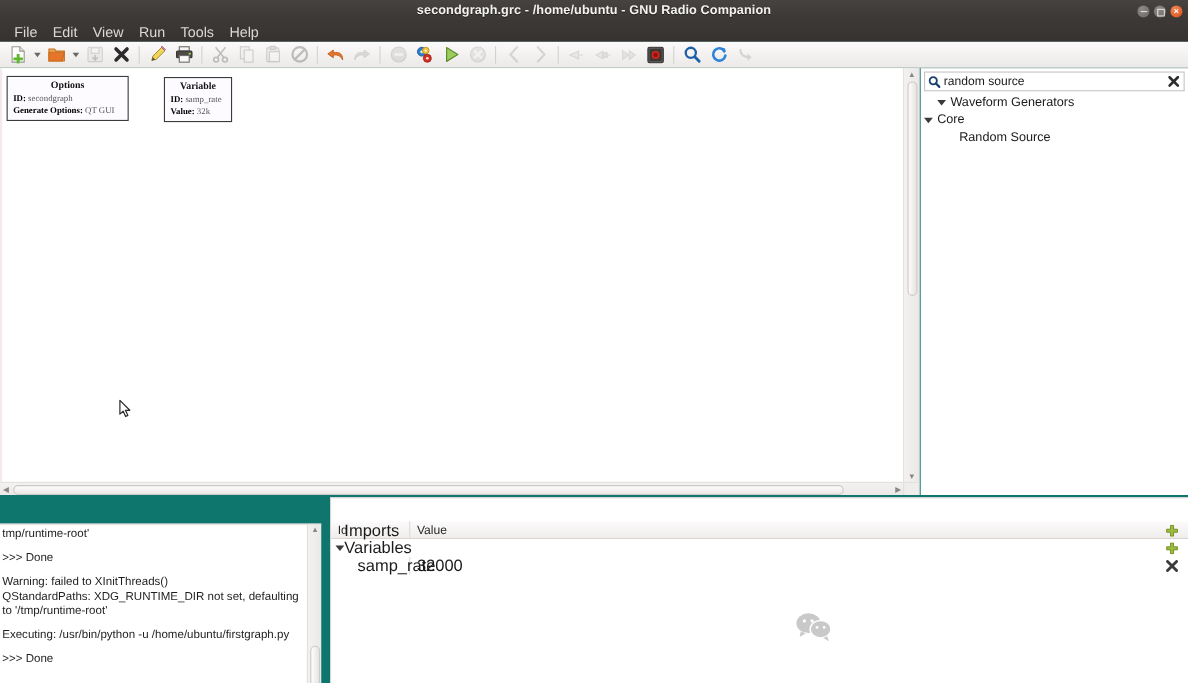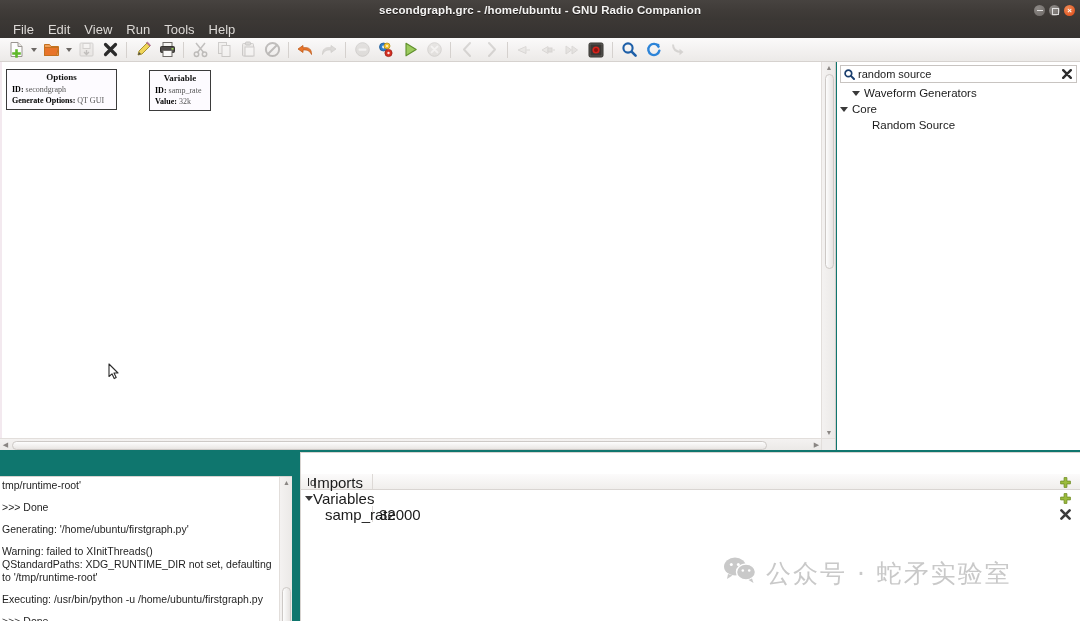--- a/index.html
+++ b/index.html
@@ -517,36 +517,36 @@
       <div class="trow" style="padding-left:32px;">
         <span>Random Source</span>
       </div>
     </div>
   </div>
 
   <div class="console">
     <div class="lines">
       <div class="ln">tmp/runtime-root'</div>
       <div class="ln">&gt;&gt;&gt; Done</div>
-      <div class="ln">Generating: '/home/ubuntu/firstgraph.py'</div>
       <div class="ln">Warning: failed to XInitThreads()
 QStandardPaths: XDG_RUNTIME_DIR not set, defaulting to '/tmp/runtime-root'</div>
       <div class="ln">Executing: /usr/bin/python -u /home/ubuntu/firstgraph.py</div>
       <div class="ln">&gt;&gt;&gt; Done</div>
     </div>
     <div class="consolesb">
       <div class="sbarr" style="top:0; left:1px;">▲</div>
       <div class="thumb-v" style="left:2px; top:110px; height:46px;"></div>
       <div class="sbarr" style="bottom:0; left:1px;">▼</div>
     </div>
   </div>
 
   <div class="vars">
     <div class="vhead">
       <div class="c1">Id</div>
+      <div class="c2">Value</div>
     </div>
     <div class="vbody">
       <div class="vrow indent1">
         <div class="id">Imports</div>
         <div class="val"></div>
       </div>
       <div class="vrow indent1">
         <span class="tri2"></span>
         <div class="id">Variables</div>
         <div class="val"></div>
@@ -582,16 +582,15 @@
         <ellipse cx="12" cy="10.5" rx="11" ry="9" fill="#c9c9c9"></ellipse>
         <path d="M5 18 L4 23 L9.5 19.6 Z" fill="#c9c9c9"></path>
         <circle cx="8.3" cy="8.5" r="1.5" fill="#ffffff"></circle>
         <circle cx="15.3" cy="8.5" r="1.5" fill="#ffffff"></circle>
         <ellipse cx="23" cy="16" rx="9.5" ry="8" fill="#c9c9c9" stroke="#ffffff" stroke-width="1.4"></ellipse>
         <path d="M29 22.5 L30.5 27 L25.5 24 Z" fill="#c9c9c9"></path>
         <circle cx="19.8" cy="14.4" r="1.25" fill="#ffffff"></circle>
         <circle cx="26.2" cy="14.4" r="1.25" fill="#ffffff"></circle>
       </svg>
     </span>
-    <span>公众号 · 蛇矛实验室</span>
   </div>
 
 </div>
 
 </body></html>

